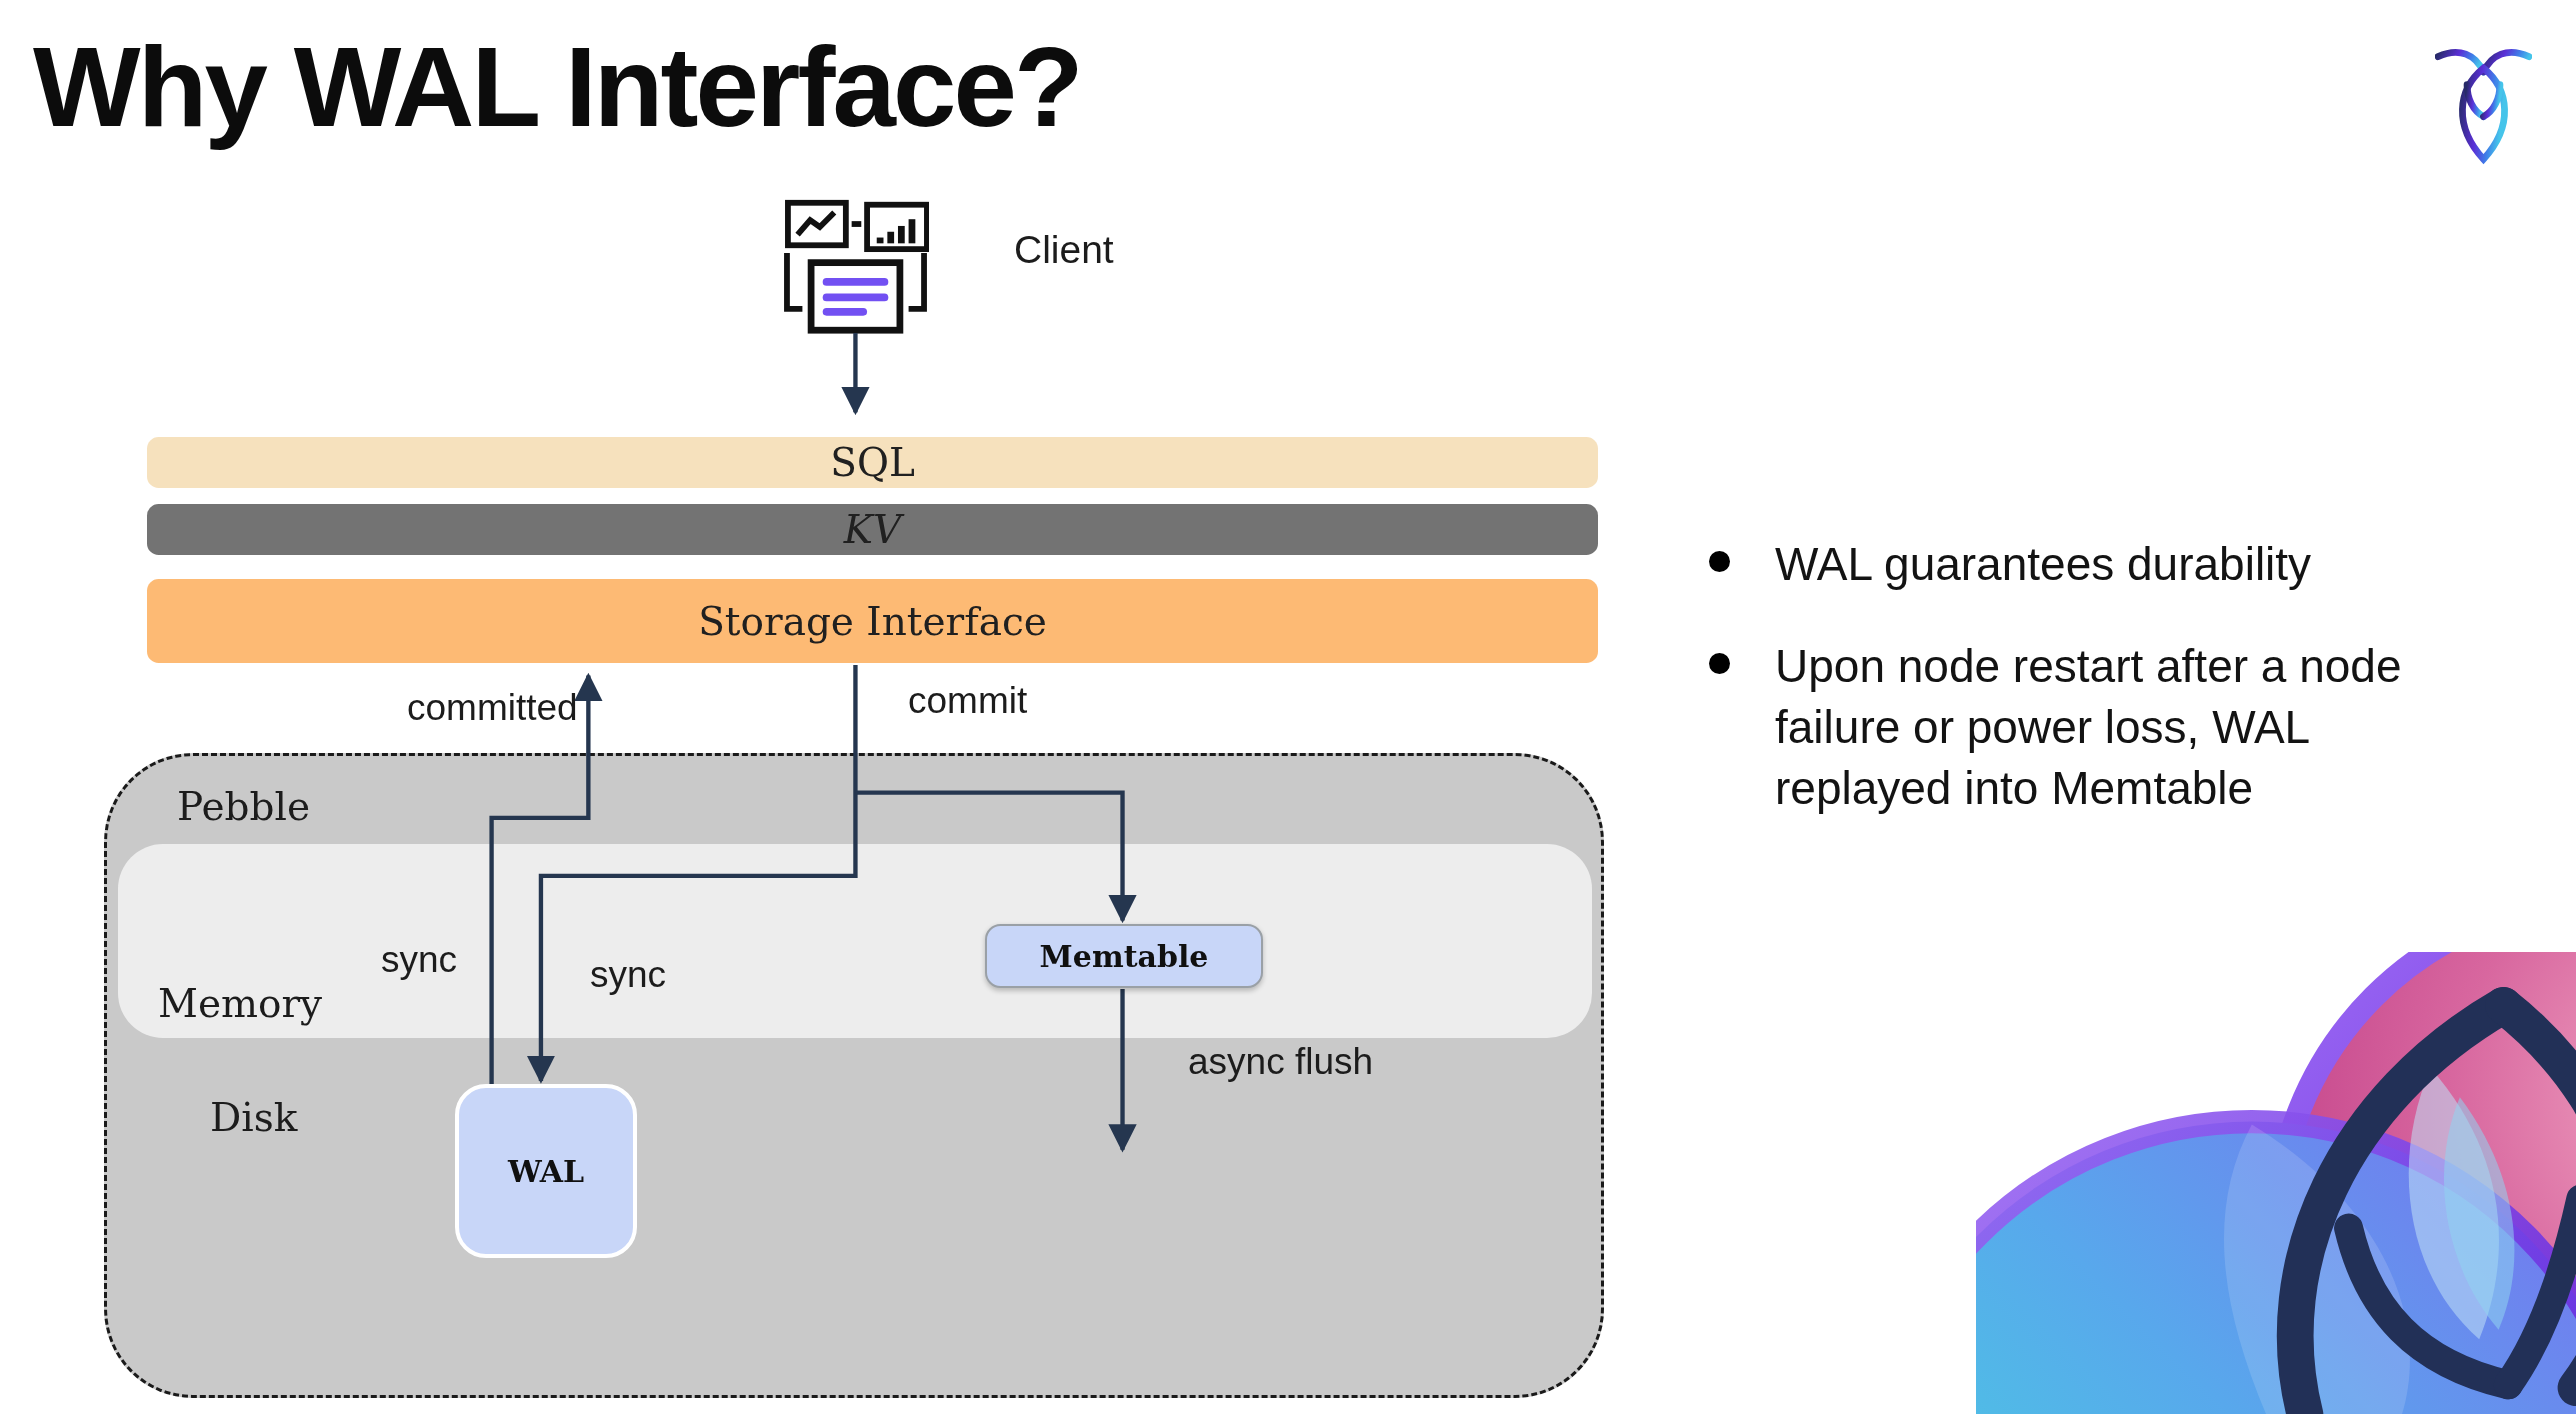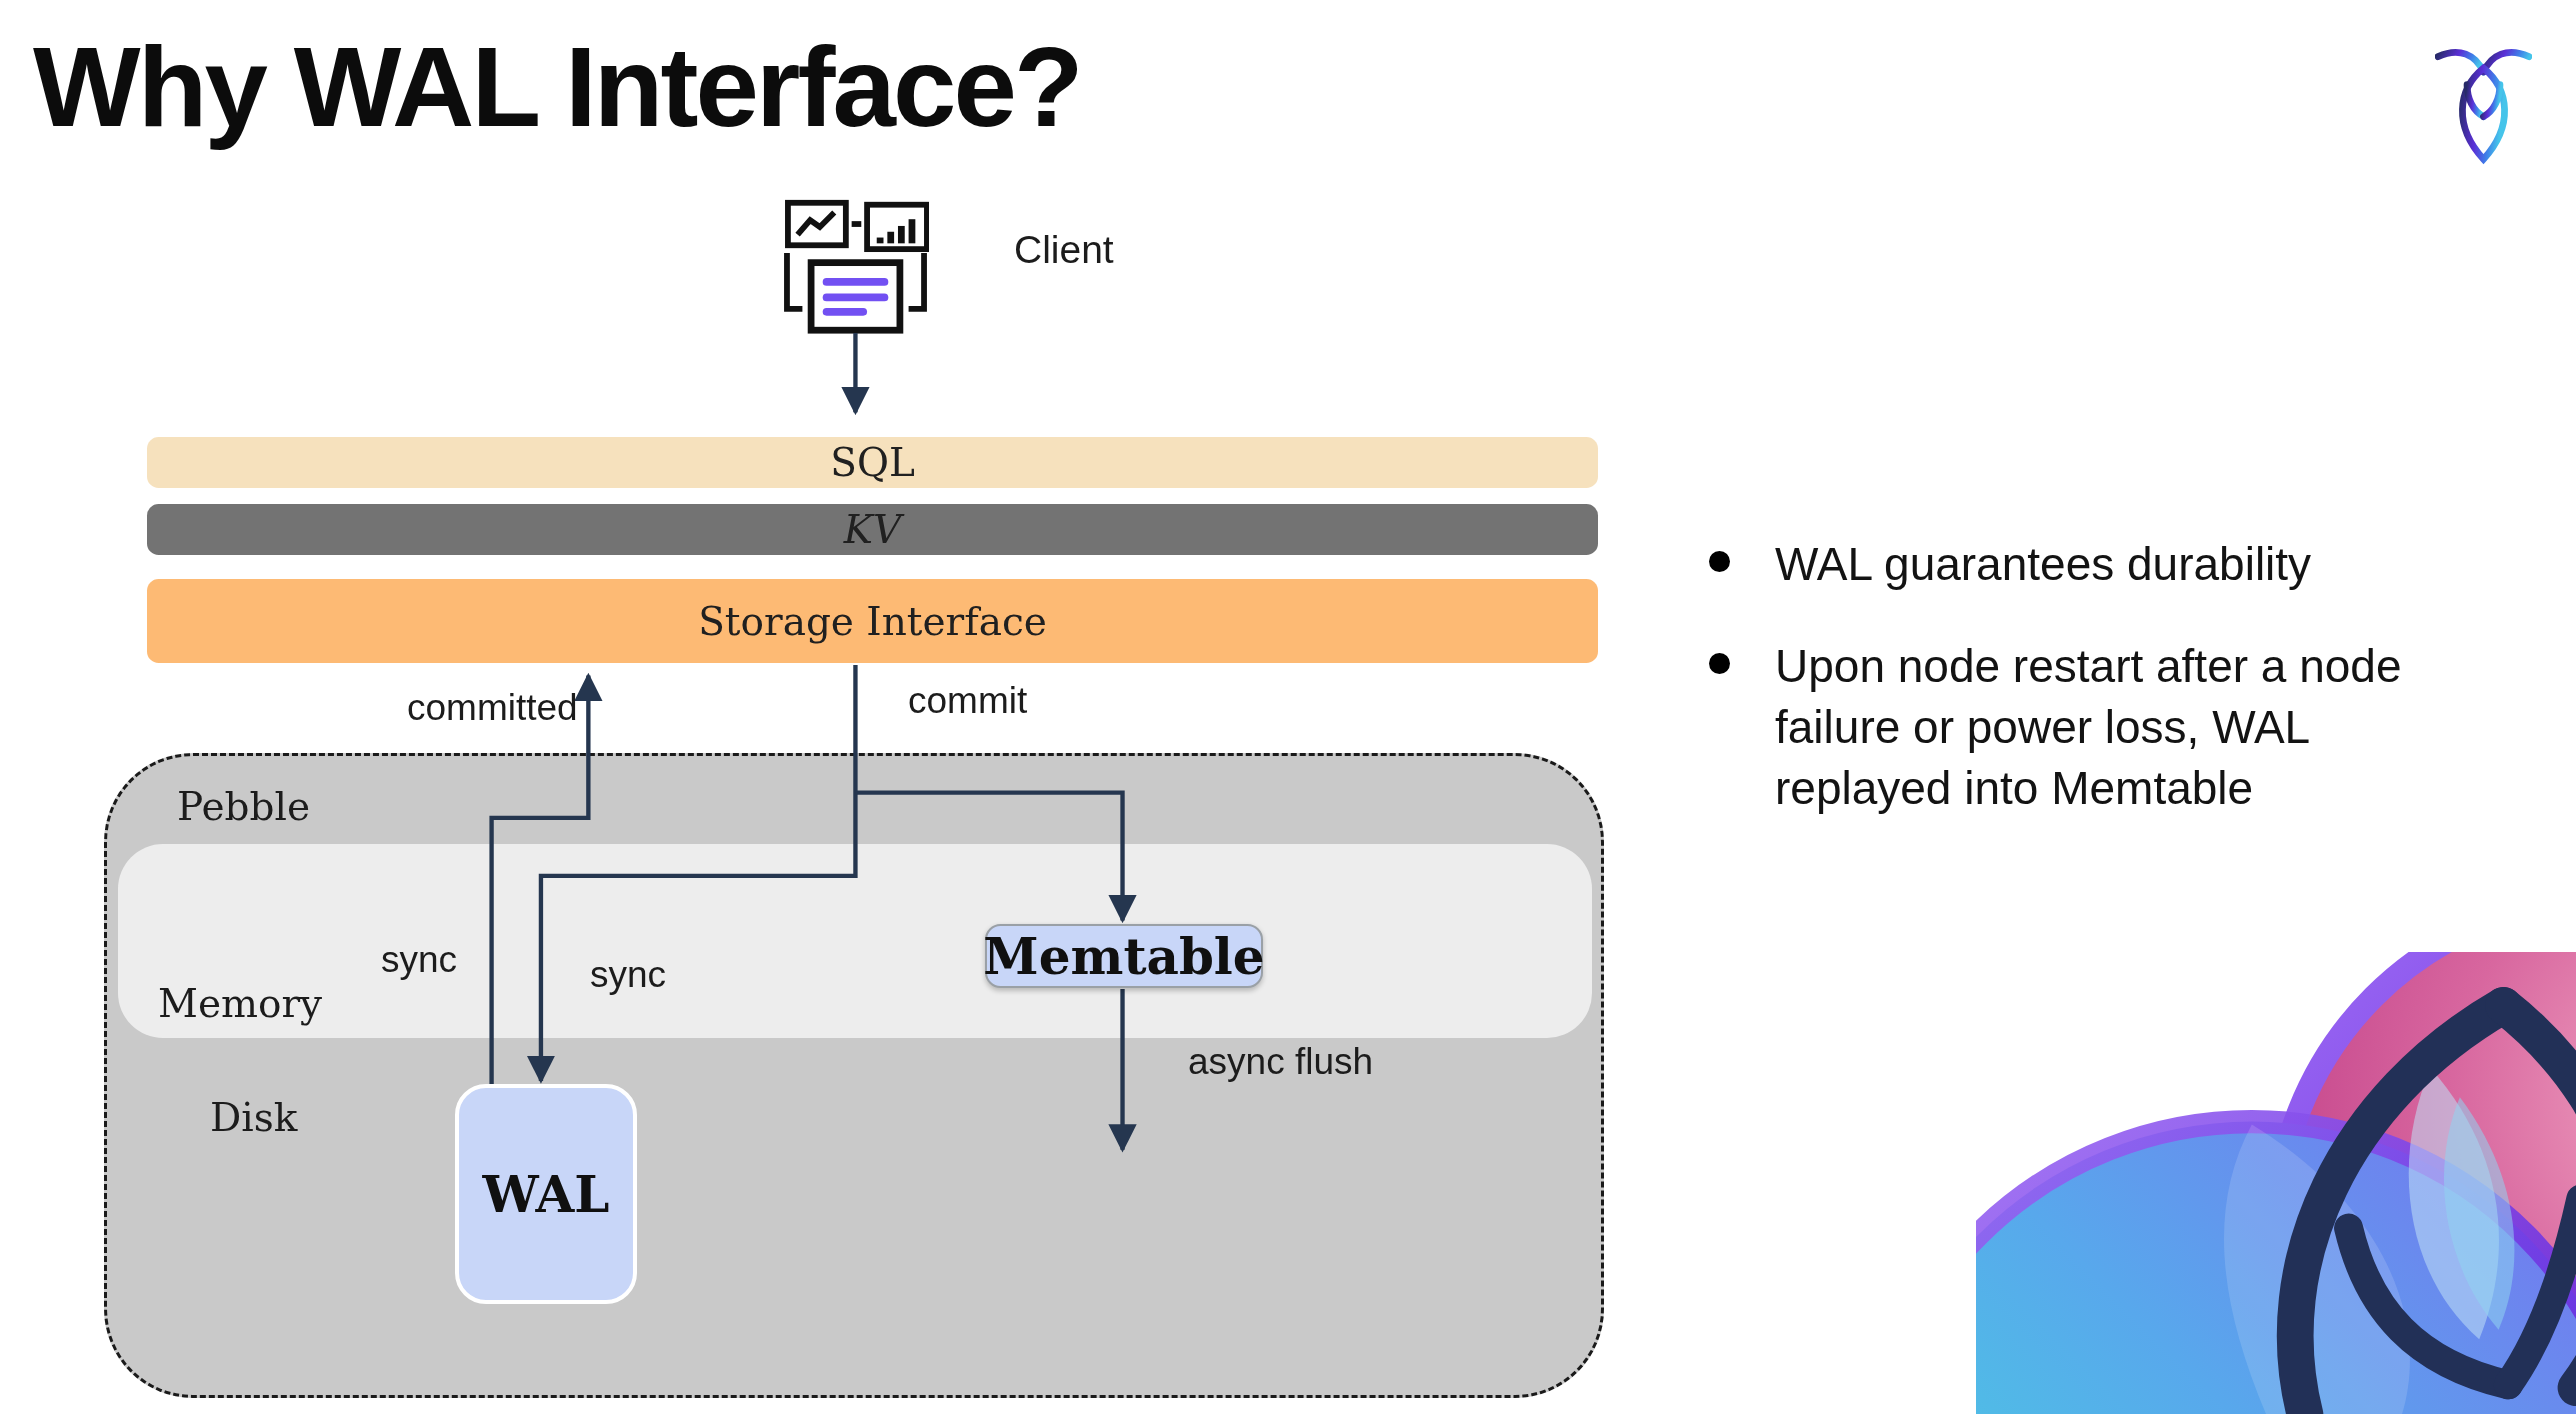--- a/index.html
+++ b/index.html
@@ -30,23 +30,23 @@
           background:#c9c9c9;border:3.9px dashed #1a1a1a;border-radius:89px;box-sizing:border-box;}
   .memory-strip{position:absolute;left:118px;top:844px;width:1474px;height:194px;
           background:#ededed;border-radius:45px;}
   .region-label{position:absolute;font-family:"DejaVu Serif","Liberation Serif",serif;
           font-size:39px;color:#1c1c1c;}
   .lbl-pebble{left:177px;top:784px;}
   .lbl-memory{left:158px;top:981px;}
   .lbl-disk{left:210px;top:1095px;}
 
   .node{position:absolute;background:#c8d6f8;display:flex;align-items:center;justify-content:center;
-        font-family:"DejaVu Serif","Liberation Serif",serif;font-weight:bold;font-size:50px;
+        font-family:"DejaVu Serif","Liberation Serif",serif;font-weight:bold;font-size:30px;
         color:#101010;box-sizing:border-box;}
-  .node-wal{left:455px;top:1084px;width:182px;height:220px;border:4.8px solid #fff;border-radius:31px;}
+  .node-wal{left:455px;top:1084px;width:182px;height:174px;border:4.8px solid #fff;border-radius:31px;}
   .node-memtable{left:985px;top:924px;width:278px;height:64px;border:2.9px solid #9aa0a6;
         border-radius:15.5px;box-shadow:0 2.9px 5.8px rgba(0,0,0,.22);}
   .node-sstable{left:985px;top:1153px;width:278px;height:165px;border:4.8px solid #fff;border-radius:31px;}
 
   .edge-label{position:absolute;font-size:37px;color:#1c1c1c;white-space:nowrap;}
   .lbl-committed{left:407px;top:687px;}
   .lbl-commit{left:908px;top:680px;}
   .lbl-sync-left{left:381px;top:939px;}
   .lbl-sync-right{left:590px;top:954px;}
   .lbl-async{left:1188px;top:1041px;}

